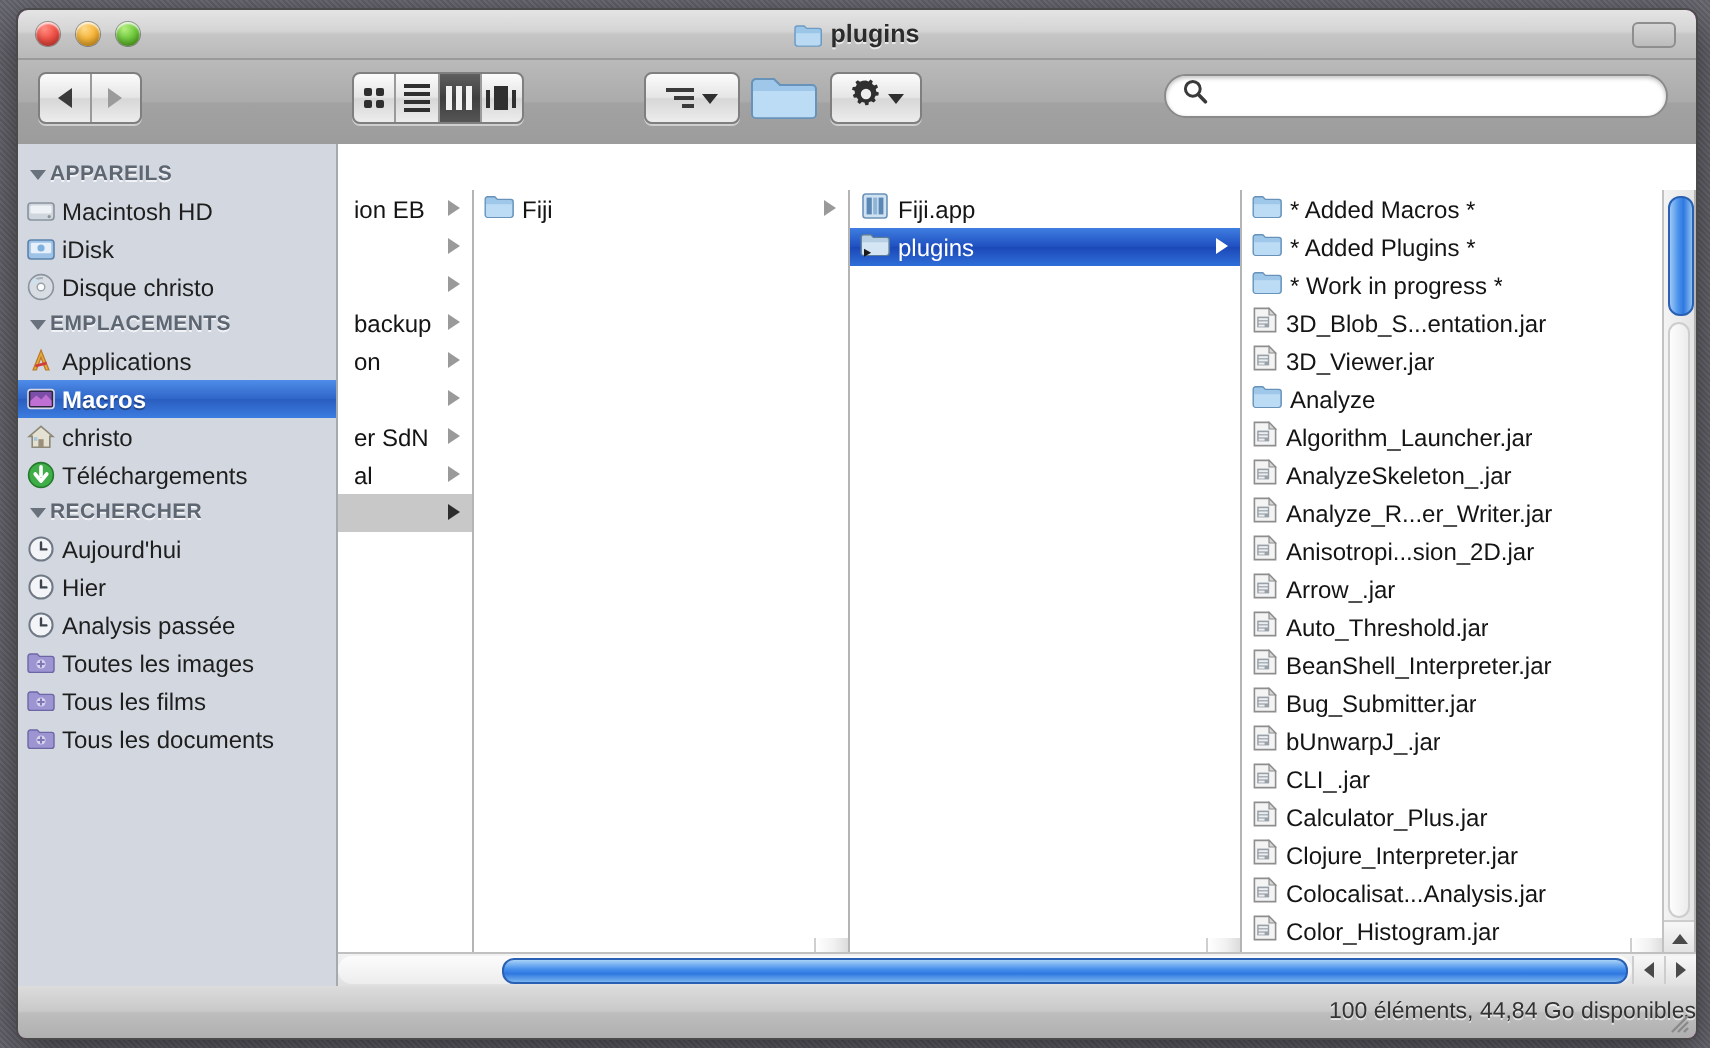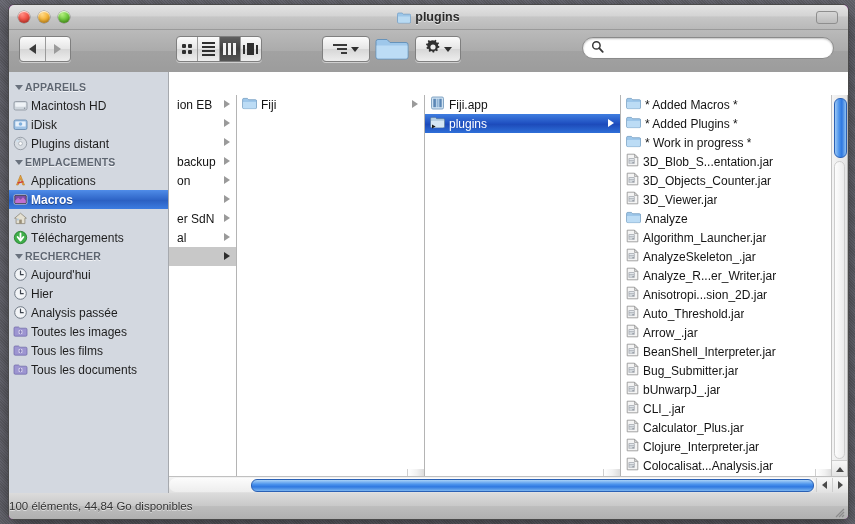--- a/index.html
+++ b/index.html
@@ -183,21 +183,21 @@
     background:linear-gradient(to bottom,#f7f7f7,#e2e2e2);border-left:1px solid #cdcdcd;}
   #hb-l{right:16px;}
   #hb-r{right:0;}
   .ar-l{width:0;height:0;border-top:4px solid transparent;border-bottom:4px solid transparent;border-right:5px solid #4a4a4a;}
   .ar-r{width:0;height:0;border-top:4px solid transparent;border-bottom:4px solid transparent;border-left:5px solid #4a4a4a;}
   
   #statusbar{
     position:absolute;left:0;right:0;bottom:0;height:26px;
     background:linear-gradient(to bottom,#dcdcdc 0,#c9c9c9 48%,#bdbdbd 52%,#b0b0b0 100%);
     border-top:1px solid #8f8f8f;
-    display:flex;align-items:center;justify-content:flex-start;
+    display:flex;align-items:center;justify-content:flex-end;
   }
   #status-text{font-size:11.5px;color:#333;text-shadow:0 1px 0 rgba(255,255,255,.6);}
   #resize-grip{position:absolute;right:3px;bottom:3px;width:12px;height:12px;}
   
   #sb-filler{position:absolute;left:0;right:0;bottom:0;height:16px;background:#d3d8e0;}
 </style>
 </head>
 <body>
 
 <div id="desktop"></div>
@@ -330,21 +330,21 @@
       </div>
       <div class="sb-item">
         <span class="sb-ico">
           <svg width="15" height="15" viewBox="0 0 15 15">
               <circle cx="7.5" cy="7.5" r="6.2" fill="#d8dde3" stroke="#8a929c" stroke-width=".8"></circle>
               <circle cx="7.5" cy="7.5" r="1.9" fill="#fdfdfd" stroke="#9aa2ac" stroke-width=".7"></circle>
               <path d="M4 4.5a5 5 0 0 1 4.5-1.4" stroke="#a8b0b9" stroke-width="1" fill="none"></path>
               <circle cx="4.6" cy="4.8" r="1.4" fill="#cfe0ee"></circle>
             </svg>
         </span>
-        <span>Plugins distant</span>
+        <span>Disque christo</span>
       </div>
 
       <div class="sb-header">
         <span class="disc"></span>
         <span>EMPLACEMENTS</span>
       </div>
       <div class="sb-item">
         <span class="sb-ico">
           <svg width="15" height="15" viewBox="0 0 15 15">
               <path d="M7.5 2 L11.5 12 H9.8 L7.5 5.6 L5.2 12 H3.5 Z" fill="#e8a83c" stroke="#b9792a" stroke-width=".6"></path>
@@ -573,31 +573,20 @@
             </div>
             <div class="row">
               <span><svg width="13" height="14" viewBox="0 0 13 14">
                   <path d="M1.2 1.2h7.3l3.3 3.3v8.3H1.2z" fill="#f4f4f4" stroke="#8e8e8e" stroke-width=".8"></path>
                   <path d="M8.5 1.2l3.3 3.3H8.5z" fill="#d6d6d6" stroke="#8e8e8e" stroke-width=".6"></path>
                   <rect x="2.6" y="5.3" width="6" height="5.4" fill="#9aa0a8"></rect>
                   <rect x="3.3" y="6.1" width="4.6" height="1" fill="#eceff2"></rect>
                   <rect x="3.3" y="7.7" width="4.6" height="1" fill="#eceff2"></rect>
                   <rect x="3.3" y="9.3" width="3" height="1" fill="#eceff2"></rect>
                 </svg></span>
-              <span class="nm">3D_Objects_Counter.jar</span>
-            </div>
-            <div class="row">
-              <span><svg width="13" height="14" viewBox="0 0 13 14">
-                  <path d="M1.2 1.2h7.3l3.3 3.3v8.3H1.2z" fill="#f4f4f4" stroke="#8e8e8e" stroke-width=".8"></path>
-                  <path d="M8.5 1.2l3.3 3.3H8.5z" fill="#d6d6d6" stroke="#8e8e8e" stroke-width=".6"></path>
-                  <rect x="2.6" y="5.3" width="6" height="5.4" fill="#9aa0a8"></rect>
-                  <rect x="3.3" y="6.1" width="4.6" height="1" fill="#eceff2"></rect>
-                  <rect x="3.3" y="7.7" width="4.6" height="1" fill="#eceff2"></rect>
-                  <rect x="3.3" y="9.3" width="3" height="1" fill="#eceff2"></rect>
-                </svg></span>
               <span class="nm">3D_Viewer.jar</span>
             </div>
             <div class="row">
               <span><svg width="15" height="13" viewBox="0 0 15 13">
                   <path d="M.6 2.6a1.2 1.2 0 0 1 1.2-1.2h3.6l1.3 1.3h6.7a1.2 1.2 0 0 1 1.2 1.2v6.5a1.2 1.2 0 0 1-1.2 1.2H1.8A1.2 1.2 0 0 1 .6 10.4z" fill="#9ec7ea" stroke="#6793ba" stroke-width=".7"></path>
                   <path d="M1 5.1h13v5.4a1 1 0 0 1-1 1H2a1 1 0 0 1-1-1z" fill="#bcdcf5"></path>
                 </svg></span>
               <span class="nm">Analyze</span>
               <span class="disc-r"></span>
             </div>
@@ -647,32 +636,32 @@
             </div>
             <div class="row">
               <span><svg width="13" height="14" viewBox="0 0 13 14">
                   <path d="M1.2 1.2h7.3l3.3 3.3v8.3H1.2z" fill="#f4f4f4" stroke="#8e8e8e" stroke-width=".8"></path>
                   <path d="M8.5 1.2l3.3 3.3H8.5z" fill="#d6d6d6" stroke="#8e8e8e" stroke-width=".6"></path>
                   <rect x="2.6" y="5.3" width="6" height="5.4" fill="#9aa0a8"></rect>
                   <rect x="3.3" y="6.1" width="4.6" height="1" fill="#eceff2"></rect>
                   <rect x="3.3" y="7.7" width="4.6" height="1" fill="#eceff2"></rect>
                   <rect x="3.3" y="9.3" width="3" height="1" fill="#eceff2"></rect>
                 </svg></span>
+              <span class="nm">Arrow_.jar</span>
+            </div>
+            <div class="row">
+              <span><svg width="13" height="14" viewBox="0 0 13 14">
+                  <path d="M1.2 1.2h7.3l3.3 3.3v8.3H1.2z" fill="#f4f4f4" stroke="#8e8e8e" stroke-width=".8"></path>
+                  <path d="M8.5 1.2l3.3 3.3H8.5z" fill="#d6d6d6" stroke="#8e8e8e" stroke-width=".6"></path>
+                  <rect x="2.6" y="5.3" width="6" height="5.4" fill="#9aa0a8"></rect>
+                  <rect x="3.3" y="6.1" width="4.6" height="1" fill="#eceff2"></rect>
+                  <rect x="3.3" y="7.7" width="4.6" height="1" fill="#eceff2"></rect>
+                  <rect x="3.3" y="9.3" width="3" height="1" fill="#eceff2"></rect>
+                </svg></span>
               <span class="nm">Auto_Threshold.jar</span>
-            </div>
-            <div class="row">
-              <span><svg width="13" height="14" viewBox="0 0 13 14">
-                  <path d="M1.2 1.2h7.3l3.3 3.3v8.3H1.2z" fill="#f4f4f4" stroke="#8e8e8e" stroke-width=".8"></path>
-                  <path d="M8.5 1.2l3.3 3.3H8.5z" fill="#d6d6d6" stroke="#8e8e8e" stroke-width=".6"></path>
-                  <rect x="2.6" y="5.3" width="6" height="5.4" fill="#9aa0a8"></rect>
-                  <rect x="3.3" y="6.1" width="4.6" height="1" fill="#eceff2"></rect>
-                  <rect x="3.3" y="7.7" width="4.6" height="1" fill="#eceff2"></rect>
-                  <rect x="3.3" y="9.3" width="3" height="1" fill="#eceff2"></rect>
-                </svg></span>
-              <span class="nm">Arrow_.jar</span>
             </div>
             <div class="row">
               <span><svg width="13" height="14" viewBox="0 0 13 14">
                   <path d="M1.2 1.2h7.3l3.3 3.3v8.3H1.2z" fill="#f4f4f4" stroke="#8e8e8e" stroke-width=".8"></path>
                   <path d="M8.5 1.2l3.3 3.3H8.5z" fill="#d6d6d6" stroke="#8e8e8e" stroke-width=".6"></path>
                   <rect x="2.6" y="5.3" width="6" height="5.4" fill="#9aa0a8"></rect>
                   <rect x="3.3" y="6.1" width="4.6" height="1" fill="#eceff2"></rect>
                   <rect x="3.3" y="7.7" width="4.6" height="1" fill="#eceff2"></rect>
                   <rect x="3.3" y="9.3" width="3" height="1" fill="#eceff2"></rect>
                 </svg></span>

